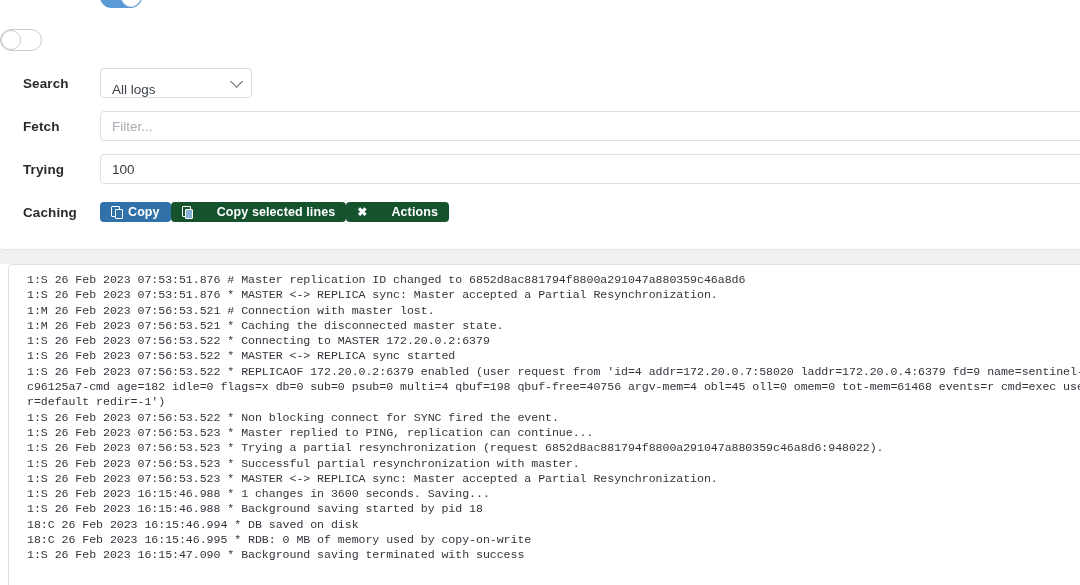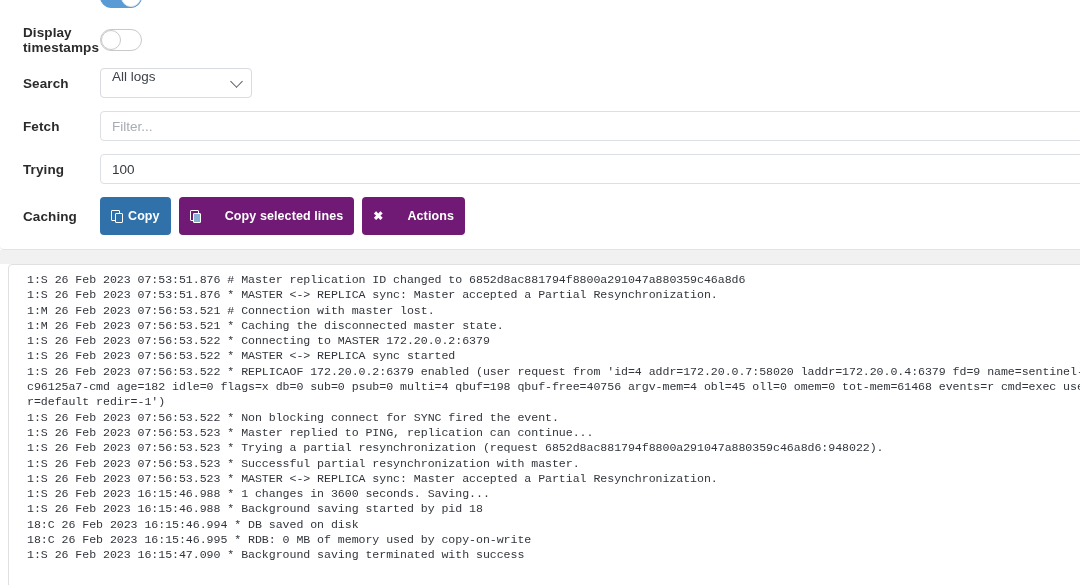--- a/index.html
+++ b/index.html
@@ -101,21 +101,21 @@
   
   .select-box {
     position: relative;
     width: 152px;
     height: 30px;
     border: 1px solid #d8dbe0;
     border-radius: 4px;
     background: #ffffff;
     box-sizing: border-box;
     display: flex;
-    align-items: flex-start;
+    align-items: flex-end;
     cursor: pointer;
   }
   .select-box .select-value {
     font-size: 13.5px;
     color: #3d4349;
     padding-left: 11px;
   }
   .select-box .chev {
     position: absolute;
     right: 10px;
@@ -142,35 +142,34 @@
     padding: 0 11px;
     outline: none;
   }
   .text-input::placeholder { color: #a7adb3; }
 
   
   .btn {
     display: inline-flex;
     align-items: center;
     gap: 6px;
-    height: 38px;
+    height: 20px;
     padding: 0 11px;
     border: none;
     border-radius: 4px;
     font-family: "Liberation Sans", sans-serif;
     font-size: 12.5px;
     font-weight: bold;
     color: #ffffff;
     cursor: pointer;
-    margin-right: 8px;
     letter-spacing: 0.1px;
     white-space: nowrap;
   }
   .btn-primary { background: #3071a9; }
-  .btn-muted   { background: #701a75; gap: 24px; }
+  .btn-muted   { background: #14532d; gap: 24px; }
 
   .ic {
     display: inline-block;
     line-height: 1;
     flex: none;
   }
   .ic-copy {
     position: relative;
     width: 11px;
     height: 12px;
@@ -245,21 +244,20 @@
     <div class="form-row row-toggle-top">
       <div class="form-label"></div>
       <div class="form-field">
         <div class="toggle on">
           <div class="knob"></div>
         </div>
       </div>
     </div>
 
     <div class="form-row">
-      <div class="form-label">Display timestamps</div>
       <div class="form-field">
         <div class="toggle">
           <div class="knob"></div>
         </div>
       </div>
     </div>
 
     <div class="form-row">
       <div class="form-label">Search</div>
       <div class="form-field">

